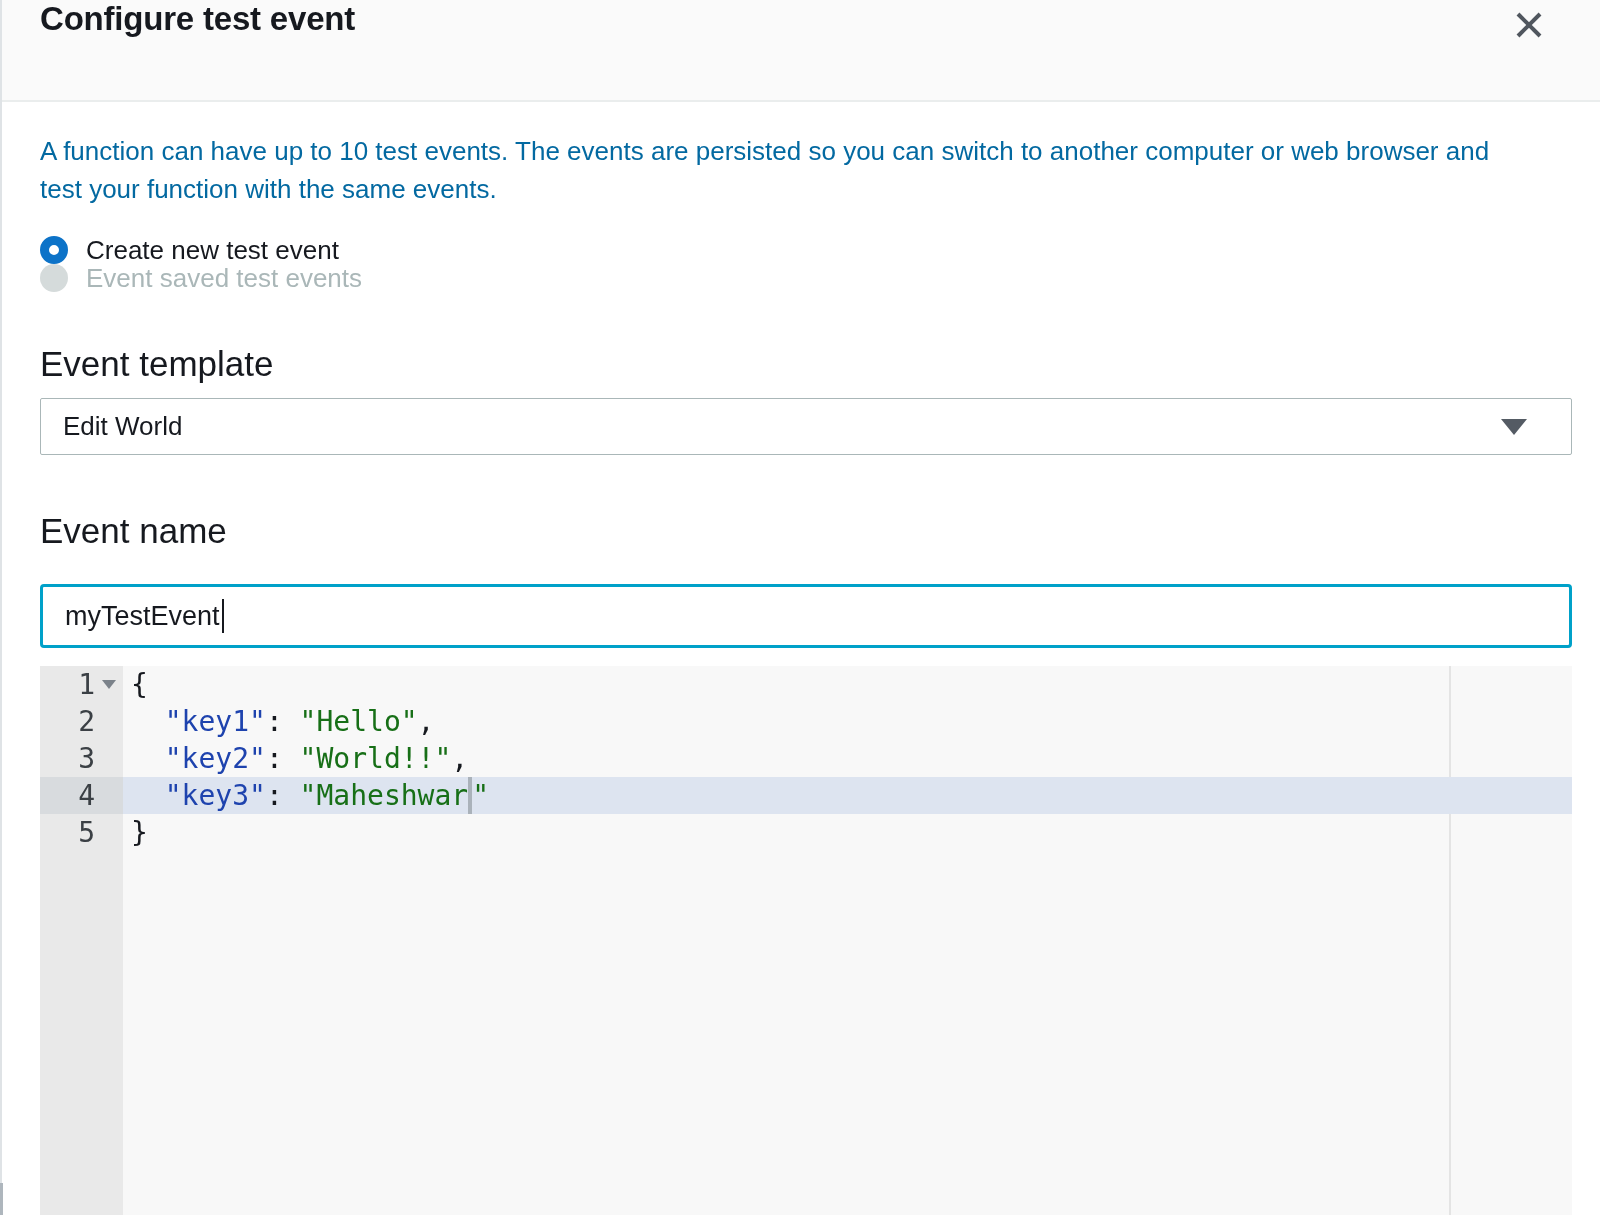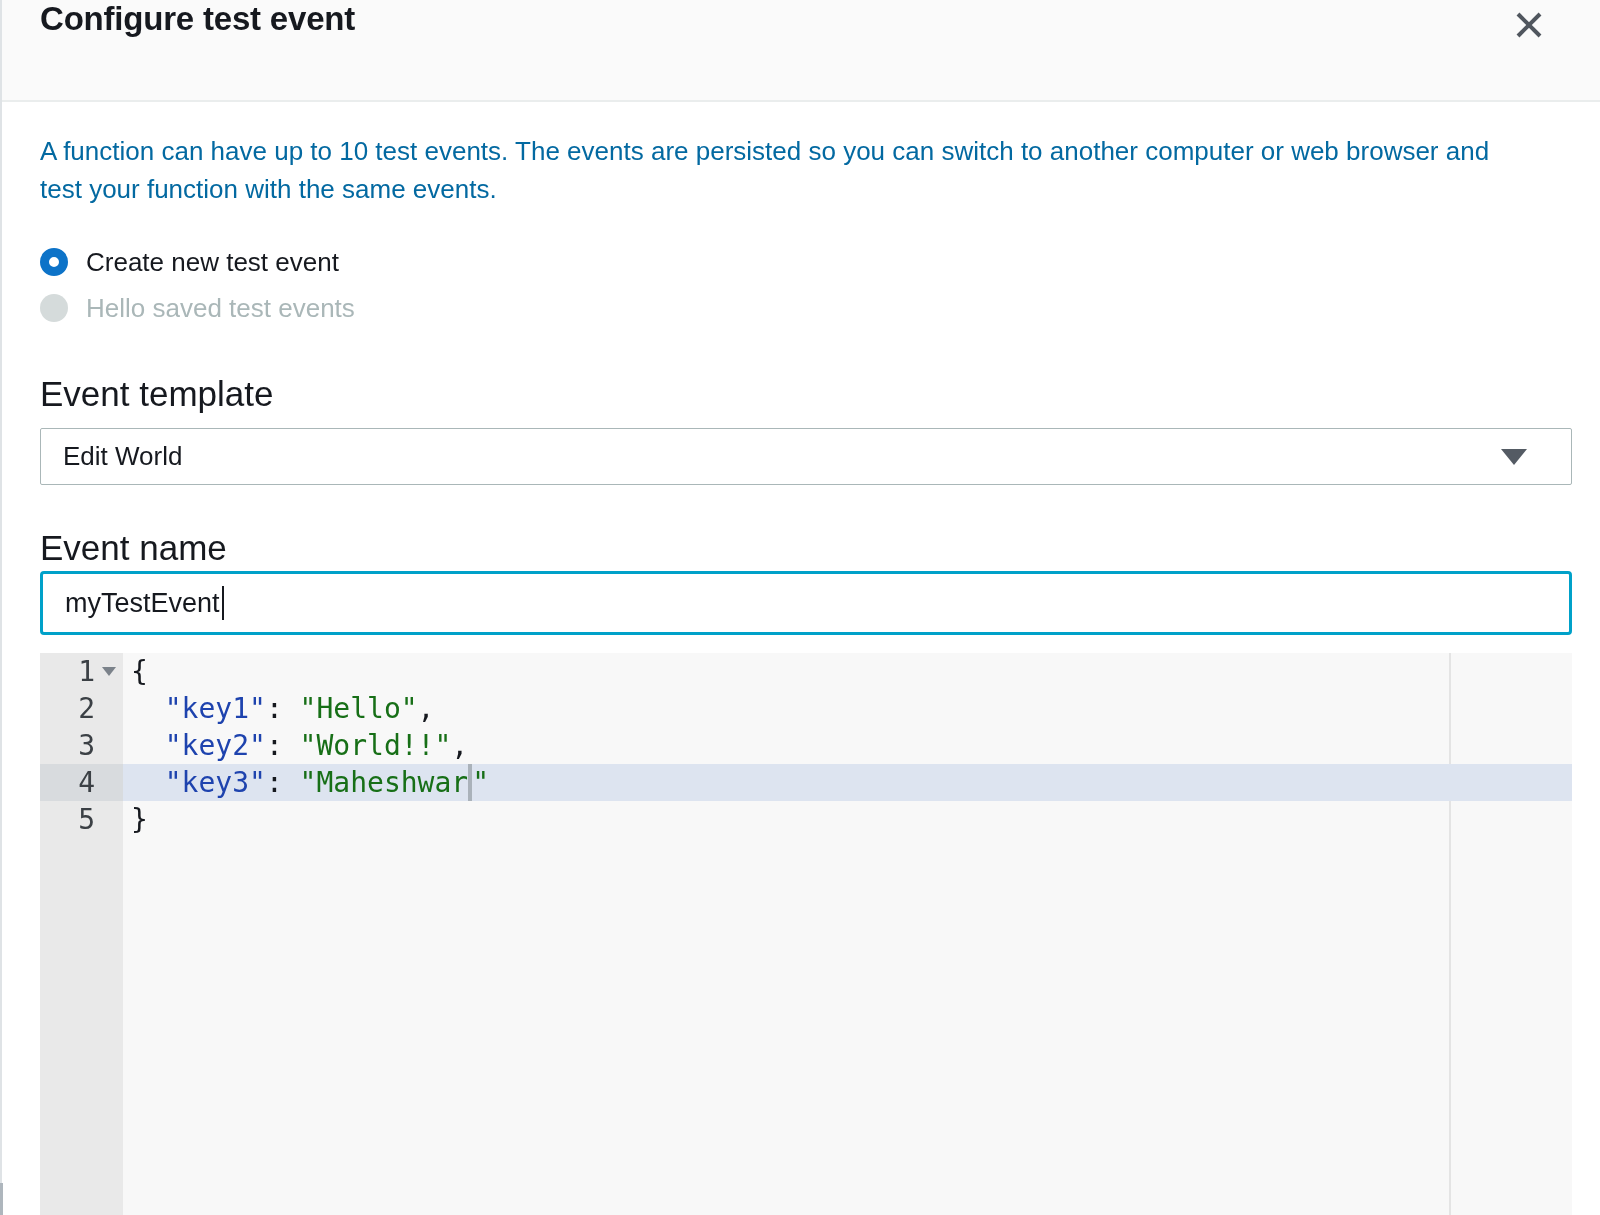--- a/index.html
+++ b/index.html
@@ -14,40 +14,40 @@
   .dlg-header { height:102px; background:#fafafa; border-bottom:2px solid #eaeded;
                 display:flex; align-items:flex-start; justify-content:space-between;
                 padding:0 46px 0 40px; }
   .dlg-title  { font-size:33px; font-weight:bold; letter-spacing:-0.2px; }
   .close-btn  { background:none; border:none; cursor:pointer; padding:6px; line-height:0; }
 
   
   .dlg-body { padding:0 28px 0 40px; }
   .description { margin-top:30px; width:1490px; font-size:26px; line-height:38px; color:#0369a1; }
 
-  .radio-group { margin-top:40px; display:flex; flex-direction:column; gap:18px; }
+  .radio-group { margin-top:28px; display:flex; flex-direction:column; }
   .radio-row { display:flex; align-items:center; gap:18px; cursor:pointer; height:28px; }
   .radio { width:28px; height:28px; border-radius:50%; flex:0 0 28px; }
   .radio.selected { border:9px solid #0d73c8; background:#ffffff; }
   .radio.disabled { background:#d5dbdb; }
   .radio-label { font-size:26px; }
   .radio-row.disabled .radio-label { color:#aab7b8; }
 
   .field-label { font-size:35px; margin-top:52px; }
-  .field-label.second { margin-top:43px; }
+  .field-label.second { margin-top:56px; }
 
   .select-box { margin-top:14px; position:relative; width:1532px; height:57px;
                 border:1px solid #aab7b8; border-radius:2px; background:#ffffff;
                 display:flex; align-items:center; padding:0 70px 0 22px; cursor:pointer; }
   .select-value { font-size:26px; }
   .select-arrow { position:absolute; right:44px; top:50%; margin-top:-8px; width:0; height:0;
                   border-left:13px solid transparent; border-right:13px solid transparent;
                   border-top:16px solid #545b64; }
 
-  .text-input { margin-top:3px; width:1532px; height:64px; border:3px solid #00a1c9;
+  .text-input { margin-top:33px; width:1532px; height:64px; border:3px solid #00a1c9;
                 border-radius:4px; background:#ffffff; display:flex; align-items:center;
                 padding:0 22px; cursor:text; }
   .input-text { font-size:27px; }
   .input-cursor { display:inline-block; width:2px; height:34px; background:#16191f; margin-left:2px; }
 
   
   .editor { margin-top:18px; position:relative; width:1532px; height:565px;
             background:#f8f8f8; overflow:hidden;
             font-family:"DejaVu Sans Mono", monospace; font-size:28px; }
   .gutter { position:absolute; left:0; top:0; width:83px; height:100%; background:#e9e9e9; }
@@ -89,21 +89,21 @@
 
     <p class="description">A function can have up to 10 test events. The events are persisted so you can switch to another computer or web browser and test your function with the same events.</p>
 
     <div class="radio-group">
       <div class="radio-row">
         <span class="radio selected"></span>
         <span class="radio-label">Create new test event</span>
       </div>
       <div class="radio-row disabled">
         <span class="radio disabled"></span>
-        <span class="radio-label">Hello saved test events</span>
+        <span class="radio-label">Event saved test events</span>
       </div>
     </div>
 
     <div class="field-label">Event template</div>
     <div class="select-box">
       <span class="select-value">Edit World</span>
       <span class="select-arrow"></span>
     </div>
 
     <div class="field-label second">Event name</div>

